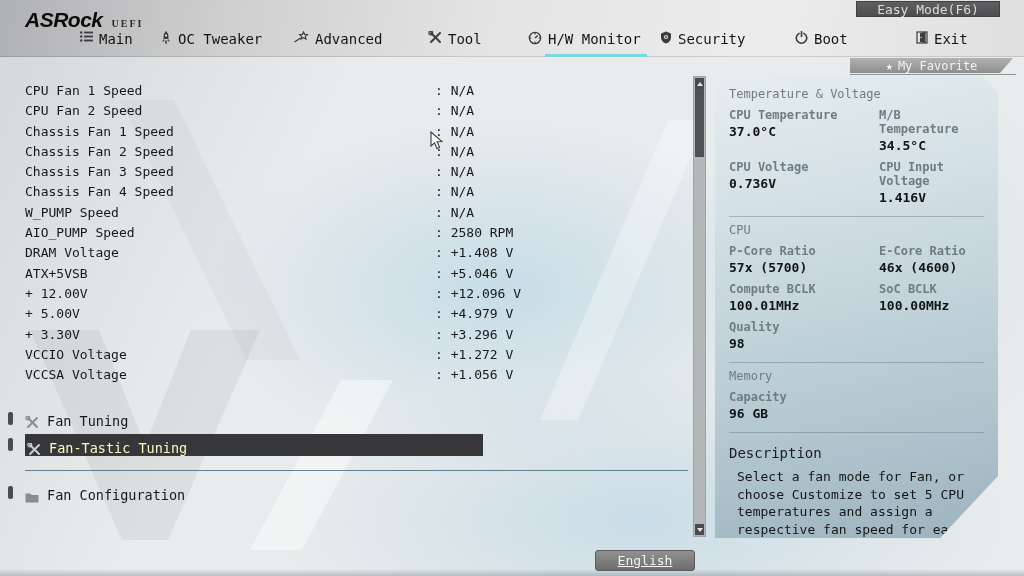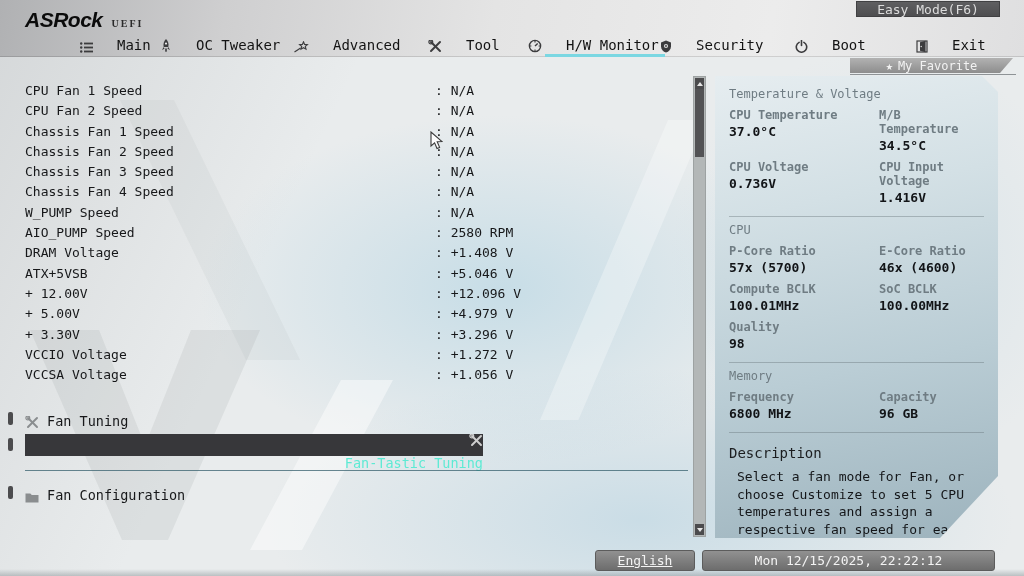--- a/index.html
+++ b/index.html
@@ -35,21 +35,21 @@
     background:linear-gradient(100deg,#b0b1b3 0%, #cfcfd0 22%, #e4e4e4 48%, #ececec 75%, #dfdfe0 100%);
     border-bottom:1px solid rgba(0,0,0,0.12); z-index:5; }
   .logo { position:absolute; left:25px; top:8px; display:flex; align-items:baseline; }
   .logo-main { font-family:"Liberation Sans", sans-serif; font-style:italic; font-weight:800;
     font-size:21px; letter-spacing:-0.5px; color:#0b0b0b; }
   .logo-sub { font-family:Liberation Serif, serif; font-weight:700; font-size:10px;
     letter-spacing:2px; color:#2a2a2a; margin-left:9px; }
   .easy-mode { position:absolute; left:856px; top:1px; width:144px; height:16px;
     background:linear-gradient(180deg,#5f5f61,#4e4e50); border:1px solid #404042;
     color:#dcdcdc; font-size:13px; display:flex; align-items:center; justify-content:center; cursor:pointer; }
-  .tab { position:absolute; top:31px; height:22px; display:flex; align-items:flex-end; gap:24px;
+  .tab { position:absolute; top:31px; height:22px; display:flex; align-items:flex-start; gap:6px;
     font-size:14px; color:#131313; cursor:pointer; }
   .tab .ticon { color:#3c3c3e; display:flex; align-items:center; }
   .tab.active::after { content:""; position:absolute; left:17px; right:-6px; bottom:-4px;
     height:3px; background:#7bd7e2; }
   .t-main{left:80px;} .t-oc{left:160px;} .t-adv{left:294px;} .t-tool{left:428px;}
   .t-hw{left:528px;} .t-sec{left:660px;} .t-boot{left:795px;} .t-exit{left:916px;}
 
   .my-fav { position:absolute; left:850px; top:58px; width:163px; height:15px; z-index:6;
     background:linear-gradient(180deg,#b2b2b2,#8d8d8d);
     clip-path:polygon(0 0,100% 0,calc(100% - 13px) 100%,0 100%);
@@ -65,22 +65,22 @@
   .m-val { position:absolute; left:410px; }
 
   
   .bullet { position:absolute; left:8px; width:5px; height:13px; background:#4c4c4e;
     border-radius:2px; z-index:3; }
   .b1{top:412px;} .b2{top:438px;} .b3{top:486px;}
   .act { position:absolute; left:25px; height:21px; display:flex; align-items:flex-end; gap:8px;
     font-size:13.5px; color:#17181a; cursor:pointer; z-index:3; }
   .act .aicon { color:#8a8d8f; display:flex; align-items:center; }
   .act-fan-tuning { top:408px; }
-  .act-fantastic { top:434px; width:458px; height:22px; background:#37373a; color:#5eead4;
-    padding-left:2px;flex-direction:column; }
+  .act-fantastic { top:434px; width:458px; height:22px; background:#37373a; color:#fef9c3;
+    padding-left:2px; }
   .act-fantastic .aicon { color:#cfcfcf; }
   .act-fan-config { top:482px; }
   .list-sep { position:absolute; left:25px; top:470px; width:663px; height:1px;
     background:rgba(55,96,110,0.75); z-index:3; }
 
   
   .scrollbar { position:absolute; left:693px; top:76px; width:13px; height:461px;
     background:#b3b7b7; border:1px solid #9da2a2; z-index:4; }
   .sb-btn { position:absolute; left:1px; width:9px; height:11px; background:#4b4b4d;
     display:flex; align-items:center; justify-content:center; cursor:pointer; }
@@ -381,39 +381,32 @@
           <div class="ip-label">Quality</div>
            <div class="ip-value">98</div>
         </div>
       <div></div>
     </div>
 
     <div class="ip-sep"></div>
     <div class="ip-title">Memory</div>
     <div class="ip-grid">
       <div>
-          <div class="ip-label">Frequency</div>
-           <div class="ip-value">6800 MHz</div>
-        </div>
-      <div>
           <div class="ip-label">Capacity</div>
            <div class="ip-value">96 GB</div>
         </div>
     </div>
 
     <div class="ip-sep"></div>
     <div class="desc-title">Description</div>
     <div class="desc-body">Select a fan mode for Fan, or choose Customize to set 5 CPU temperatures and assign a respective fan speed for each temperature.</div>
   </div>
 
   <div class="footer-btn btn-lang">
     <span>English</span>
-  </div>
-  <div class="footer-btn btn-time">
-    <span>Mon 12/15/2025, 22:22:12</span>
   </div>
   <div class="bottom-strip"></div>
 
   <div class="cursor">
     <svg width="13" height="19" viewBox="0 0 13 19">
         <path d="M1 1 L1 15 L4.6 11.8 L7 17.5 L9.6 16.4 L7.2 10.8 L12 10.6 Z" fill="#fdfdfd" stroke="#3a3a3a" stroke-width="1.1"></path>
       </svg>
   </div>
 </div>
 

